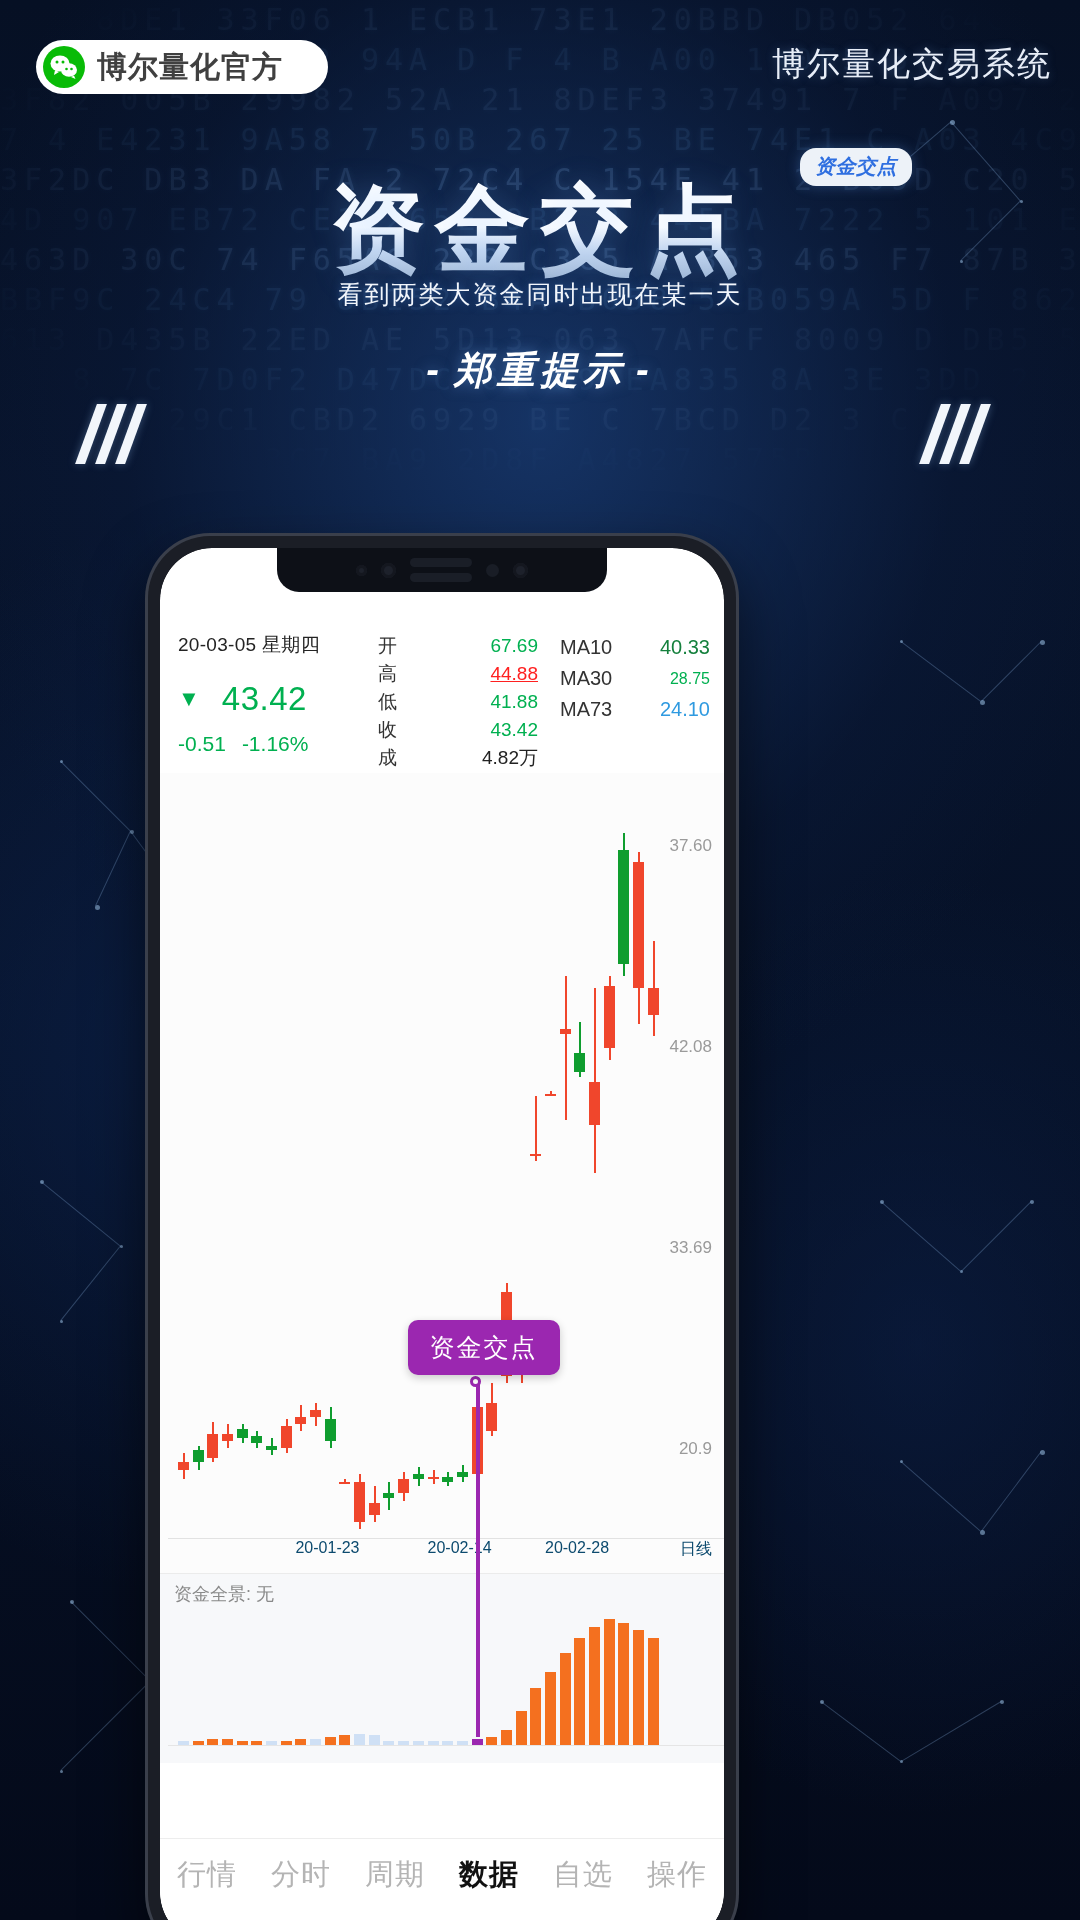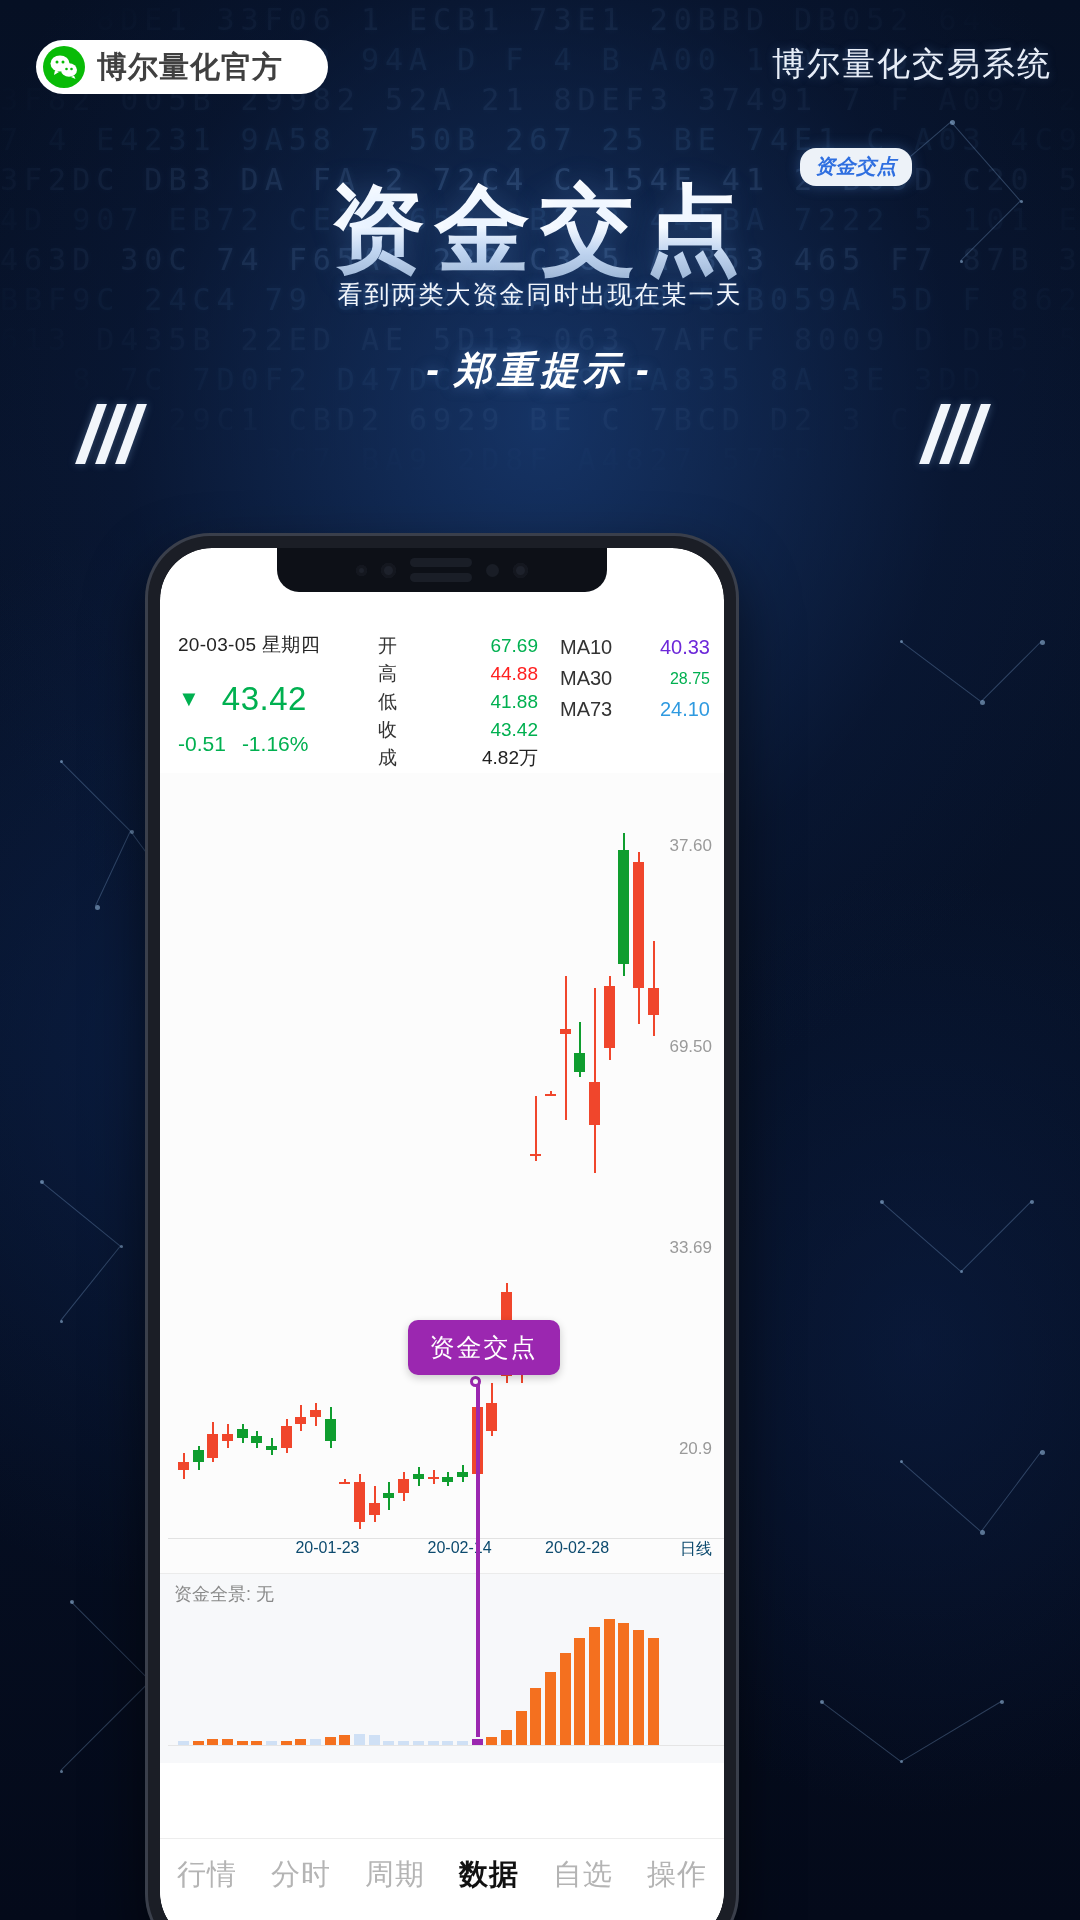--- a/index.html
+++ b/index.html
@@ -174,27 +174,27 @@
   .q-arrow { color:#00b050; font-size: 22px; line-height:1; }
   .q-price { color:#00b050; font-size: 33px; font-weight: 500; letter-spacing:.5px;}
   .q-chg-row { display:flex; gap: 16px; margin-top: 14px; }
   .q-chg { color:#00b050; font-size: 21px; }
 
   .q-col2 { width: 160px; margin-top: 4px; }
   .q-line { display:flex; justify-content:space-between; line-height: 28px; }
   .q-label { color:#333; font-size: 19px; }
   .q-val { font-size: 19px; }
   .c-green { color:#00b050; }
-  .c-red { color:#ff2020; }
+  .c-red { color:#ff2020;text-decoration:underline; }
   .c-dark { color:#222; }
 
   .q-col3 { flex:1; margin-top: 4px; padding-left: 22px; }
   .q-ma { display:flex; justify-content:space-between; line-height: 31px; }
   .q-ma .k { color:#333; font-size: 20px; }
-  .c-orange { color:#6d28d9; }
+  .c-orange { color:#15803d; }
   .c-blue { color:#2f9ae0; }
 
   
   .chart-area {
     position:absolute; left:0; right:0; top: 225px; height: 800px;
     background:#fcfcfc;
   }
   .yaxis-label {
     position:absolute; right: 12px; color:#9a9a9a; font-size: 17px;
   }
@@ -560,21 +560,21 @@
             <div class="marker-tag" style="left: 239.567px; top: 547.137px;">资金交点</div>
           </div>
       <div class="axisline"></div>
       <div class="xaxis" id="xaxis">
             <div class="xlab" style="left: 135.462px;">20-01-23</div>
             <div class="xlab" style="left: 267.567px;">20-02-14</div>
             <div class="xlab" style="left: 384.994px;">20-02-28</div>
             <div class="xlab" style="right: 12px; left: auto;">日线</div>
           </div>
     <div class="yaxis-label" style="top: 63.2883px;">37.60</div>
-          <div class="yaxis-label" style="top: 264.355px;">69.50</div>
+          <div class="yaxis-label" style="top: 264.355px;">42.08</div>
           <div class="yaxis-label" style="top: 465.182px;">33.69</div>
           <div class="yaxis-label" style="top: 666.01px;">20.9</div>
         </div>
 
     <div class="vol-panel">
       <div class="vol-title">资金全景: 无</div>
       <div class="vol-bars" id="volbars">
             <div class="vb b" style="left: 10px; height: 3.81818px;"></div>
             <div class="vb o" style="left: 24.6784px; height: 3.81818px;"></div>
             <div class="vb o" style="left: 39.3567px; height: 5.72727px;"></div>

